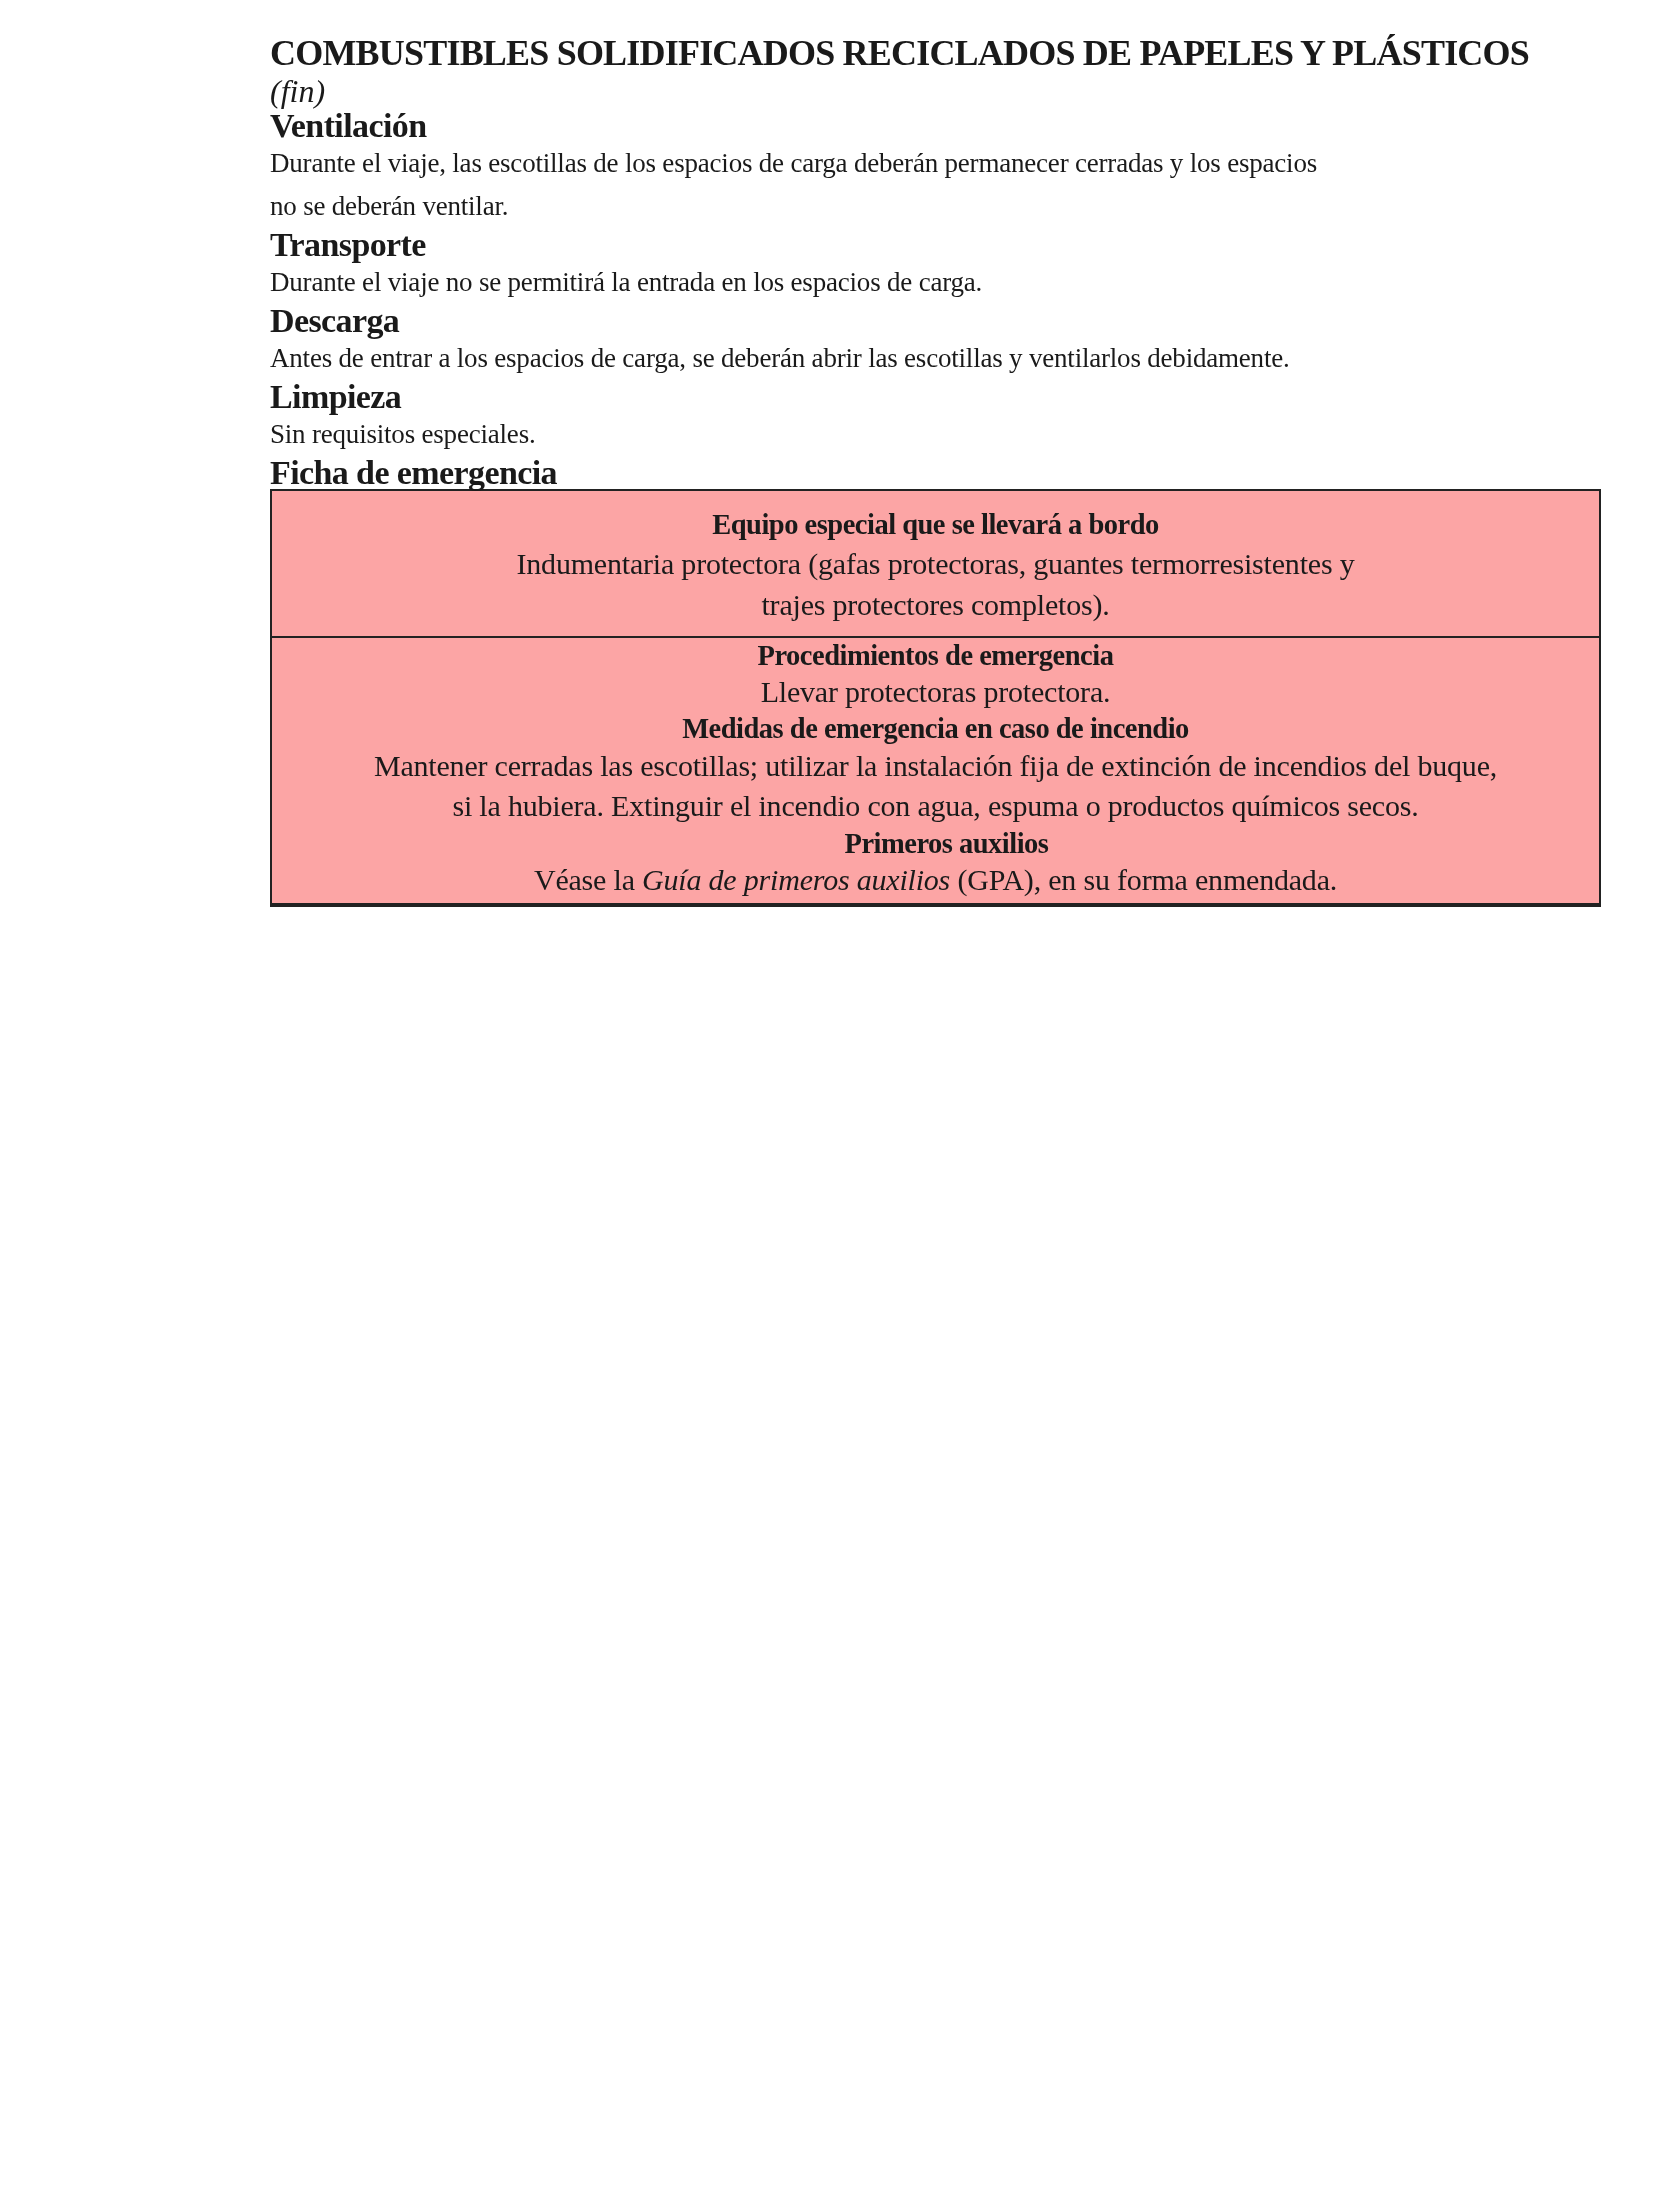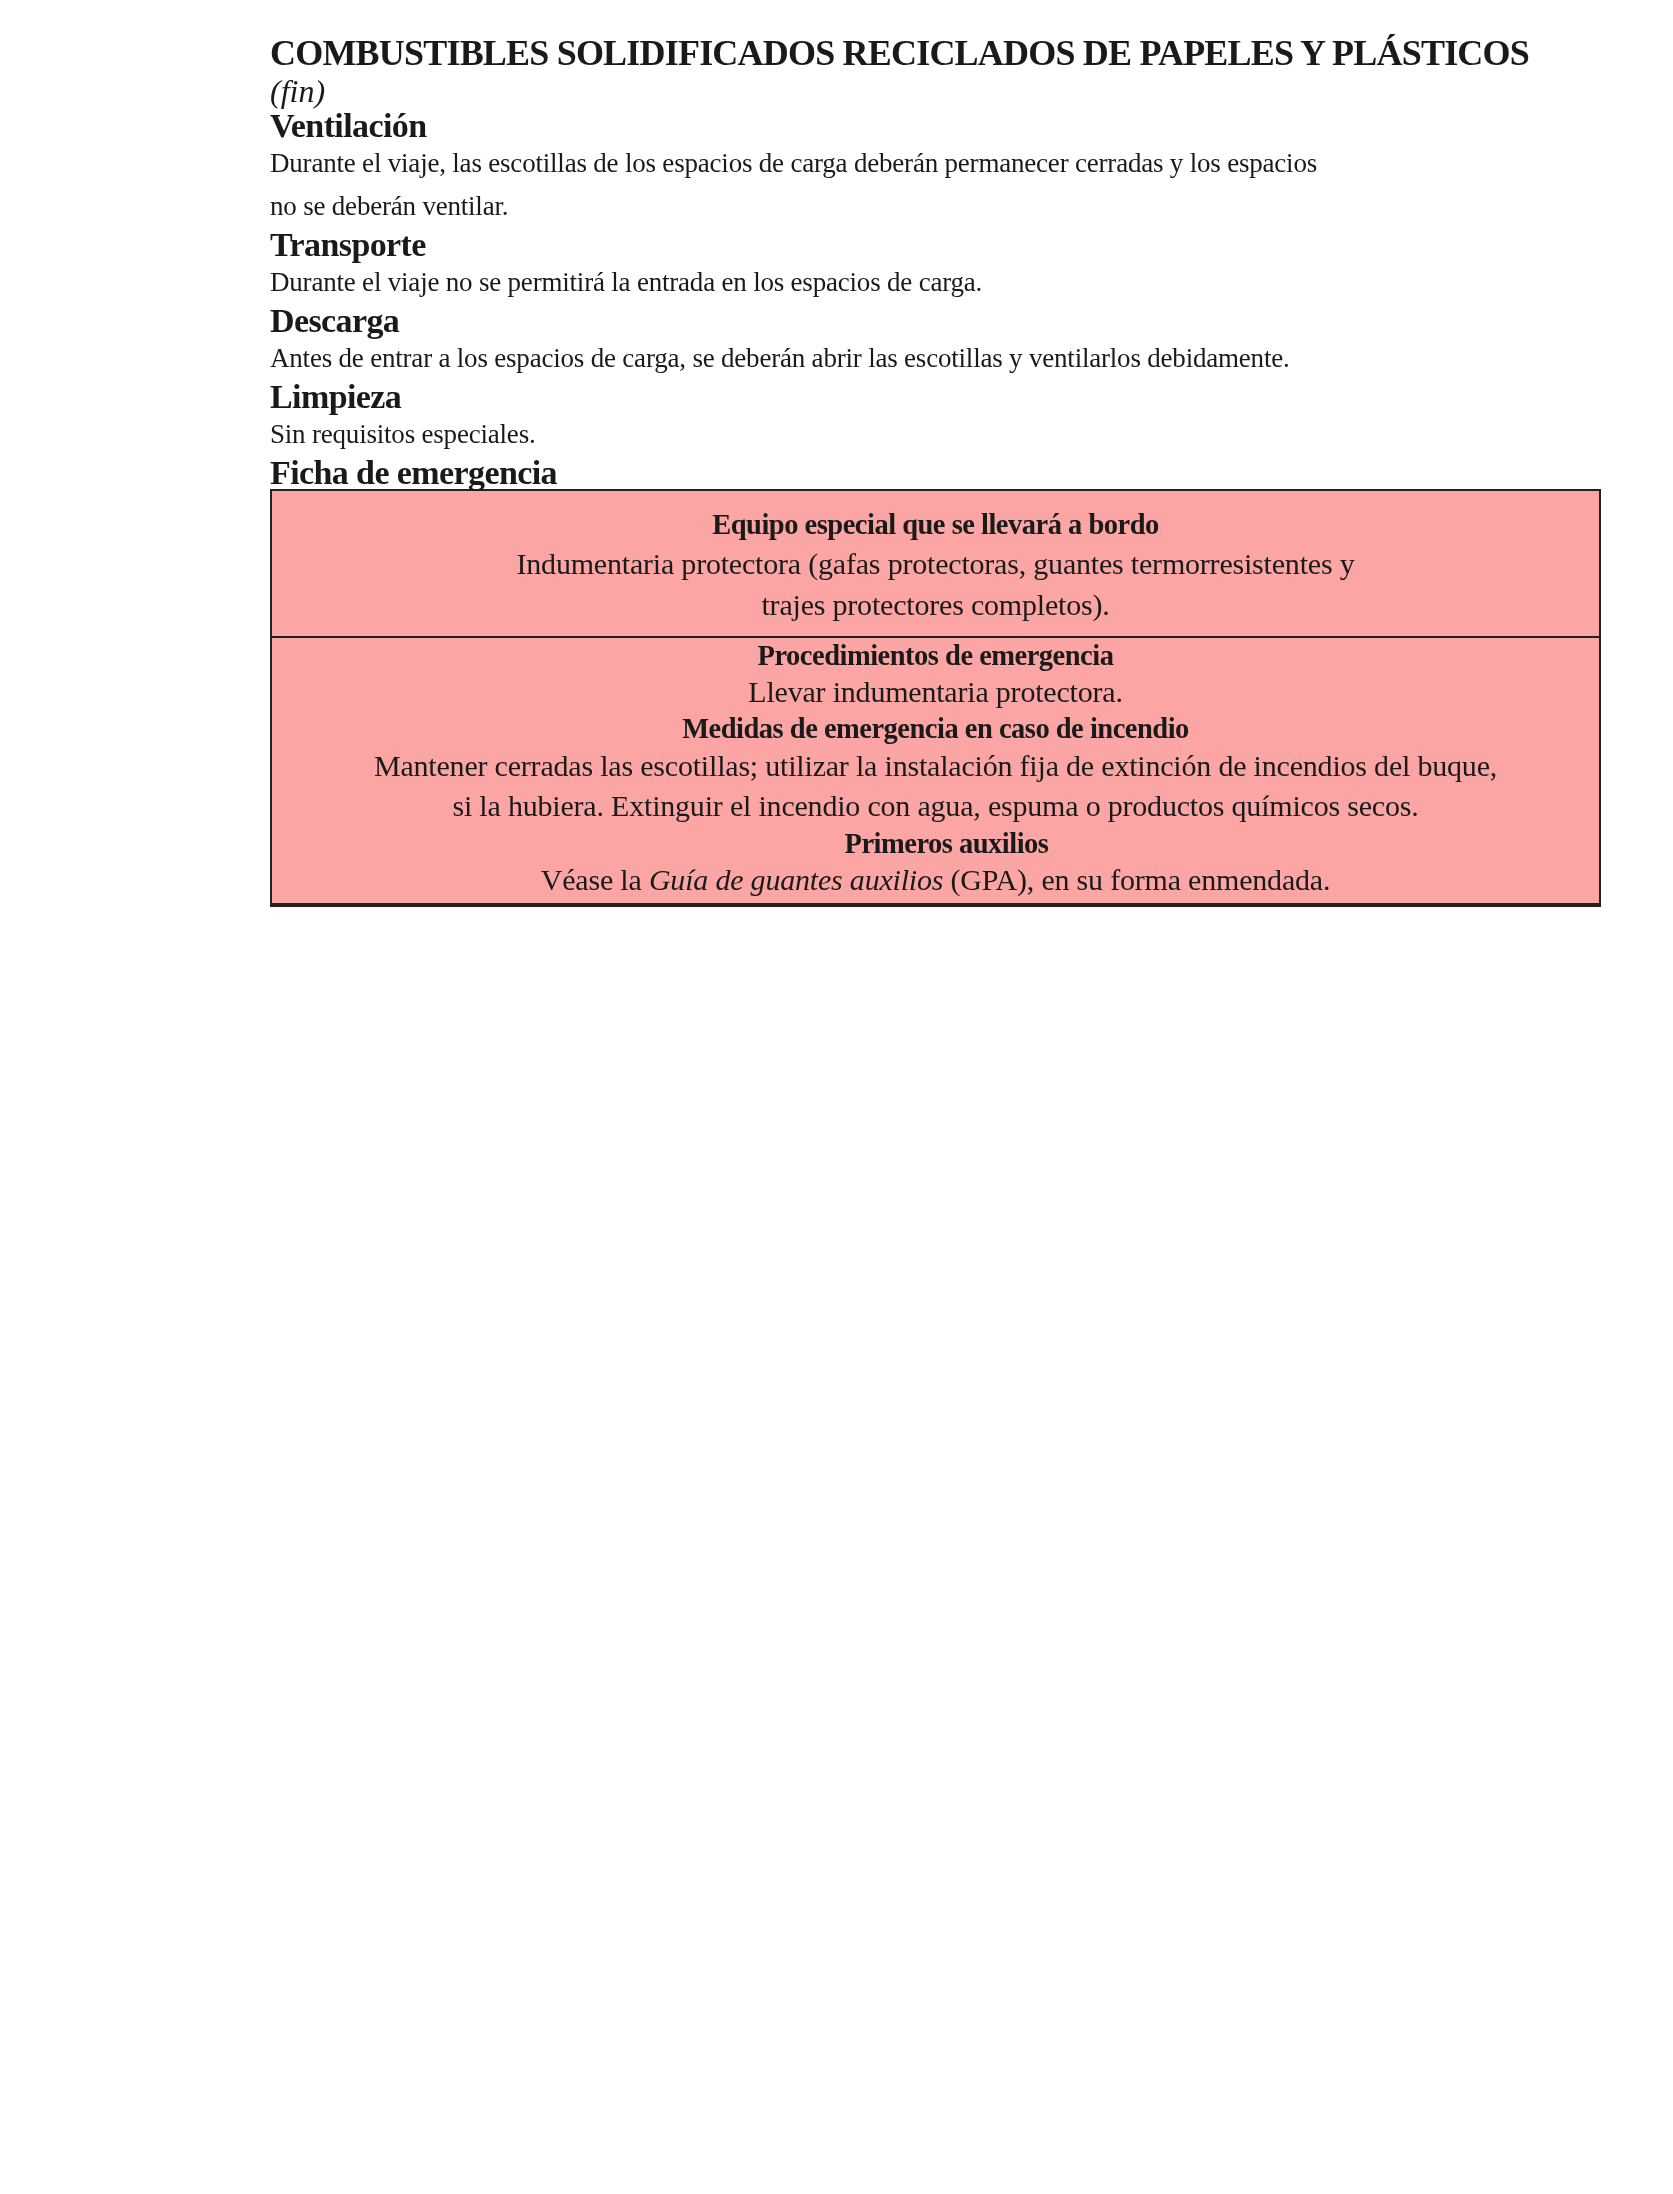--- a/index.html
+++ b/index.html
@@ -127,31 +127,31 @@
     <div class="card">
 
       <div class="card-cell1">
         <div class="card-h">Equipo especial que se llevará a bordo</div>
         <div class="card-line">Indumentaria protectora (gafas protectoras, guantes termorresistentes y</div>
         <div class="card-line">trajes protectores completos).</div>
       </div>
 
       <div class="card-cell2">
         <div class="card-h gap28">Procedimientos de emergencia</div>
-        <div class="card-line cl48 gap8">Llevar indumentaria protectora.</div>
+        <div class="card-line cl48 gap8">Llevar protectoras protectora.</div>
 
         <div class="card-h gap46">Medidas de emergencia en caso de incendio</div>
         <div class="gap6">
           <div class="card-line cl50">Mantener cerradas las escotillas; utilizar la instalación fija de extinción de incendios del buque,</div>
           <div class="card-line cl50">si la hubiera. Extinguir el incendio con agua, espuma o productos químicos secos.</div>
         </div>
 
         <div class="card-h gap40">Primeros auxilios</div>
         <div class="card-line cl48 gap6">
-          <span>Véase la </span><span class="it">Guía de guantes auxilios</span><span> (GPA), en su forma enmendada.</span>
+          <span>Véase la </span><span class="it">Guía de primeros auxilios</span><span> (GPA), en su forma enmendada.</span>
         </div>
       </div>
 
     </div>
 
   </div>
 </div>
 
 
 </body></html>

